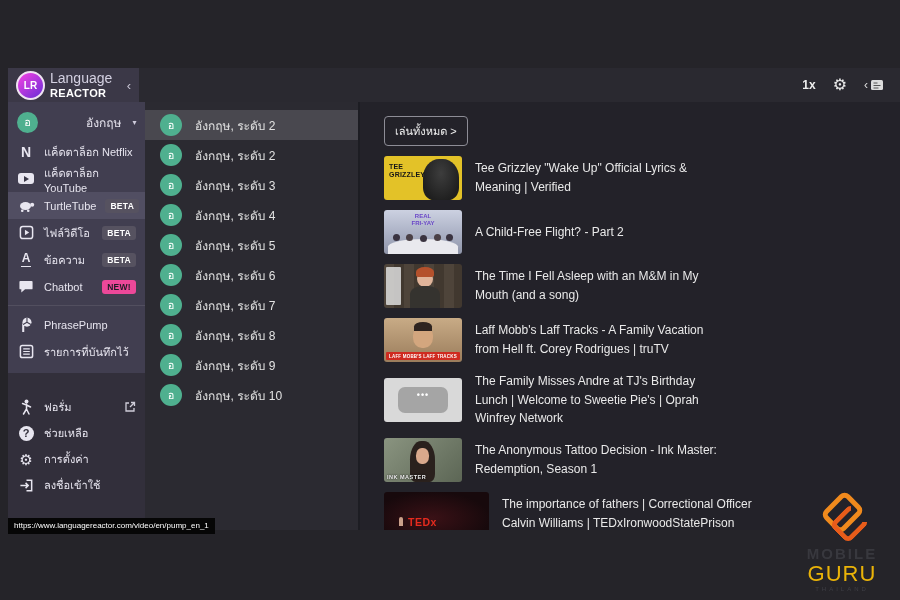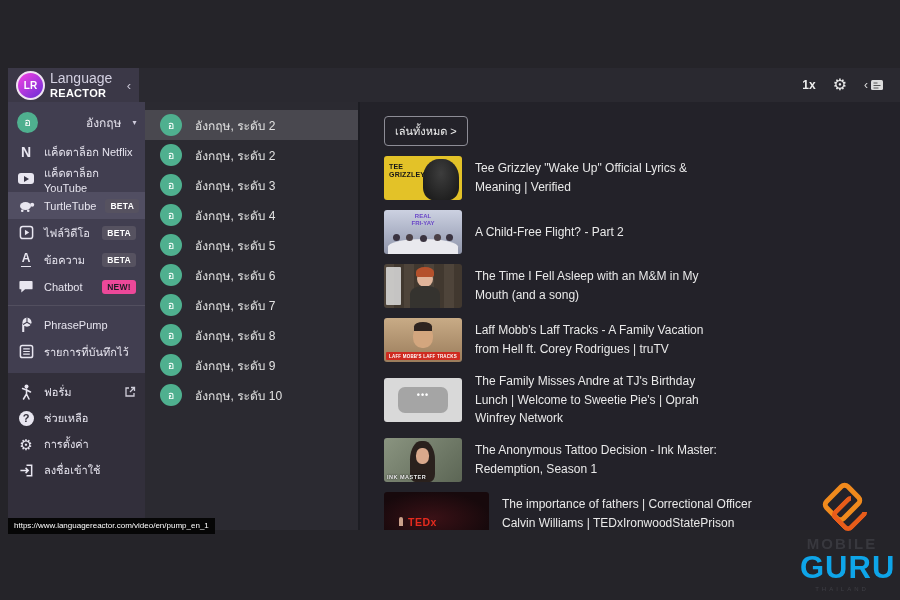--- a/index.html
+++ b/index.html
@@ -32,21 +32,21 @@
   .mi-icon{width:18px;flex:none;display:flex;align-items:center;justify-content:center;color:#e8e6f0;}
   .ic-netflix{font-weight:800;font-size:14px;}
   .ic-gear{font-size:15px;line-height:1;}
   .ta{font-size:12px;font-weight:bold;border-bottom:1.5px solid #e8e6f0;line-height:1.1;padding:0 1px;}
   .yt{width:16px;height:11px;background:#e8e6f0;border-radius:3px;position:relative;display:inline-block;}
   .yt::after{content:"";position:absolute;left:6px;top:2.5px;border-left:5px solid #3a3747;border-top:3px solid transparent;border-bottom:3px solid transparent;}
   .help-circle{width:15px;height:15px;border-radius:50%;background:#e8e6f0;color:#322f3b;font-size:11px;font-weight:bold;display:flex;align-items:center;justify-content:center;}
   .badge{margin-left:auto;background:#565260;color:#fff;font-size:8.5px;font-weight:bold;padding:2px 5px;border-radius:3px;letter-spacing:.3px;}
   .badge.new{background:#ec4899;color:#1d1c24;}
   .sdivider{height:1px;background:rgba(255,255,255,.09);margin:5px 0;}
-  .sidebar-footer{padding-top:6px;}
+  .sidebar-footer{padding-top:21px;}
   .sidebar-footer .menu-item{height:26px;}
   .ext{margin-left:auto;display:flex;}
   
   .mid{width:213px;flex:none;background:#2b2a31;padding-top:8px;box-sizing:border-box;}
   .level-row{height:30px;display:flex;align-items:center;gap:13px;padding:0 15px;color:#e3e3e3;font-size:12px;cursor:pointer;}
   .level-row.selected{background:#49484f;}
   .avatar{width:22px;height:22px;border-radius:50%;background:#4fb08f;color:#fff;font-size:11px;display:flex;align-items:center;justify-content:center;flex:none;}
   .avatar.sm{width:21px;height:21px;}
   
   .right{flex:1;background:#232229;border-left:2px solid #1d1d23;padding:14px 0 0 24px;box-sizing:border-box;overflow:hidden;}
@@ -83,21 +83,21 @@
   .thumb-tedx{background:radial-gradient(ellipse at 45% 60%,#3a1116 0%,#17090c 72%);padding-left:27px;}
   .thumb-tedx .thumb-text{left:24px;bottom:8px;color:#e62b1e;font-size:10.5px;font-weight:800;letter-spacing:.5px;}
   .thumb-tedx .d1{position:absolute;left:15px;bottom:10px;width:4px;height:9px;background:#caa08a;border-radius:2px 2px 0 0;}
   
   .status{position:absolute;left:8px;top:518px;background:#060606;color:#fff;font-size:8px;padding:3px 6px 4px;white-space:nowrap;}
   .watermark{position:absolute;right:16px;bottom:8px;width:84px;text-align:center;}
   .wm-logo{position:relative;width:46px;height:50px;margin:0 auto 2px;}
   .wm-a{position:absolute;left:9px;top:2px;width:19px;height:25px;border:5px solid #f08a1d;border-radius:7px;transform:rotate(45deg);}
   .wm-b{position:absolute;left:17px;top:15px;width:17px;height:21px;border:5px solid #e85c1a;border-top-color:transparent;border-radius:7px;transform:rotate(45deg);}
   .wm-mobile{font-size:15px;font-weight:700;color:#38383e;letter-spacing:2px;line-height:1.15;}
-  .wm-guru{font-size:31px;font-weight:700;color:#0ea5e9;letter-spacing:1px;line-height:1.05;}
+  .wm-guru{font-size:22px;font-weight:400;color:#eab308;letter-spacing:1px;line-height:1.05;}
   .wm-thai{font-size:6px;letter-spacing:3px;color:#3f3f45;margin-top:1px;}
 </style>
 </head>
 <body>
 
 <div class="stage">
   <div class="app">
 
     <div class="header">
       <div class="sidebar-head">

